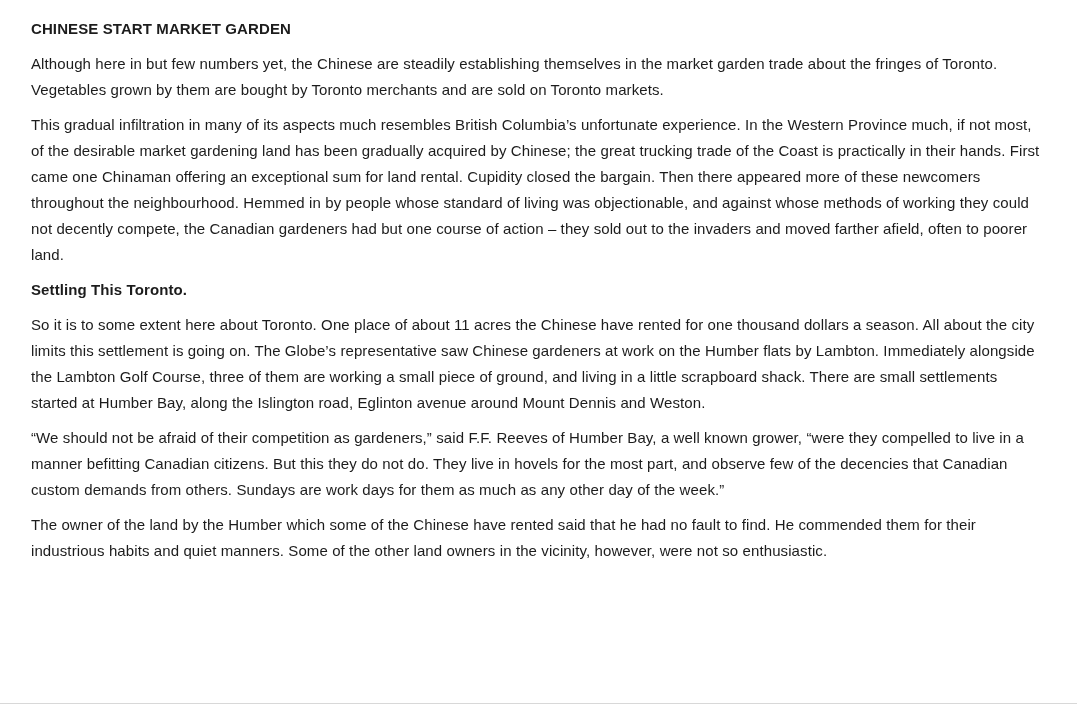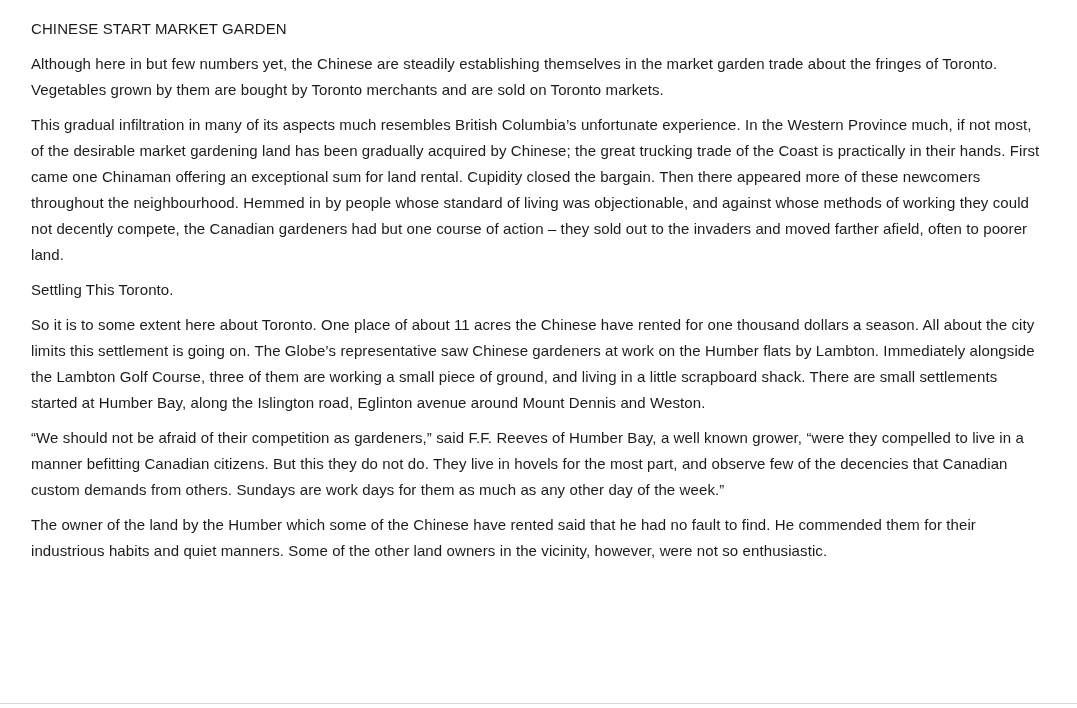--- a/index.html
+++ b/index.html
@@ -20,21 +20,21 @@
   }
   .page p {
     margin: 0 0 9px 0;
     font-size: 15px;
     line-height: 26px;
     font-weight: 400;
     text-align: left;
     letter-spacing: 0.1px;
   }
   .page p.h {
-    font-weight: 400;
+    font-weight: 700;
   }
   .bottom-rule {
     position: absolute;
     left: 0;
     right: 0;
     top: 703px;
     border-top: 1px solid #d8d8d8;
     height: 0;
   }
 </style>

